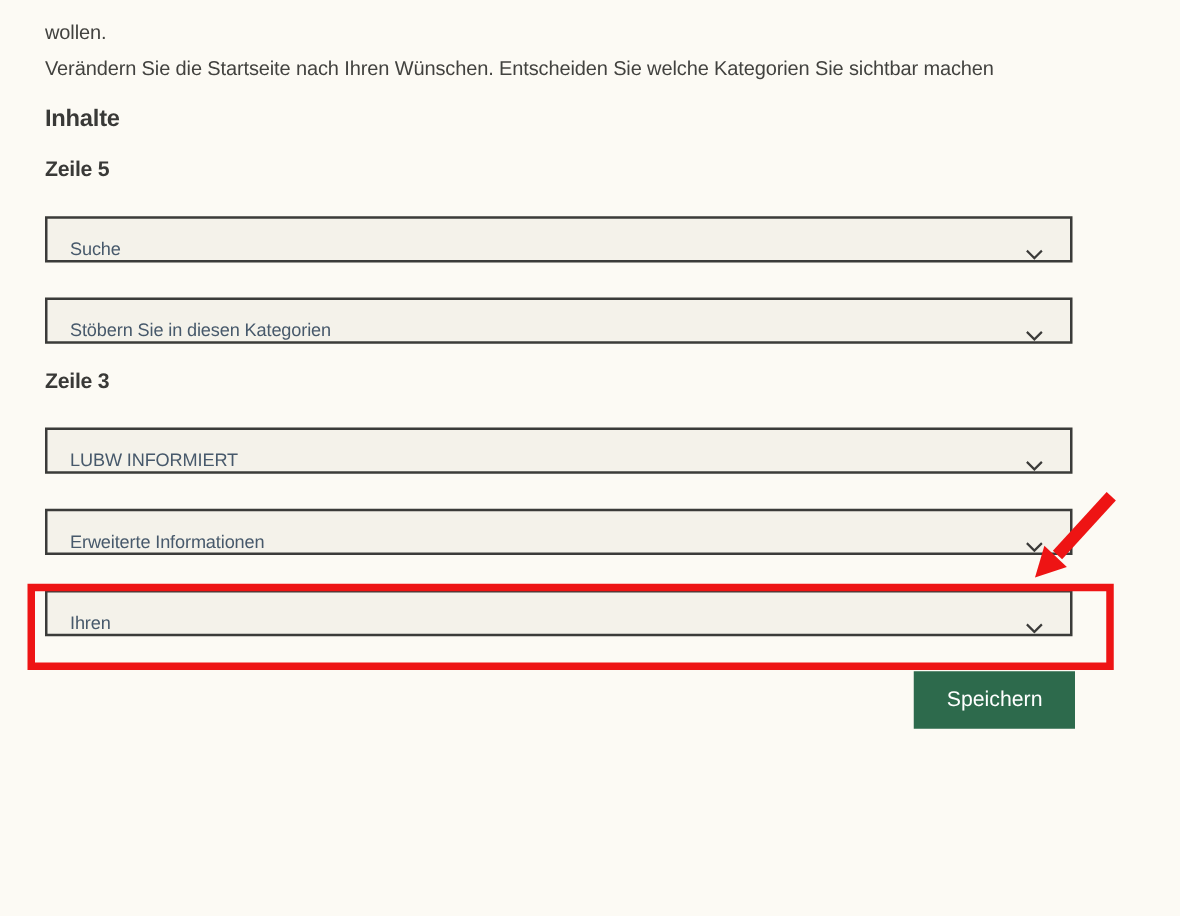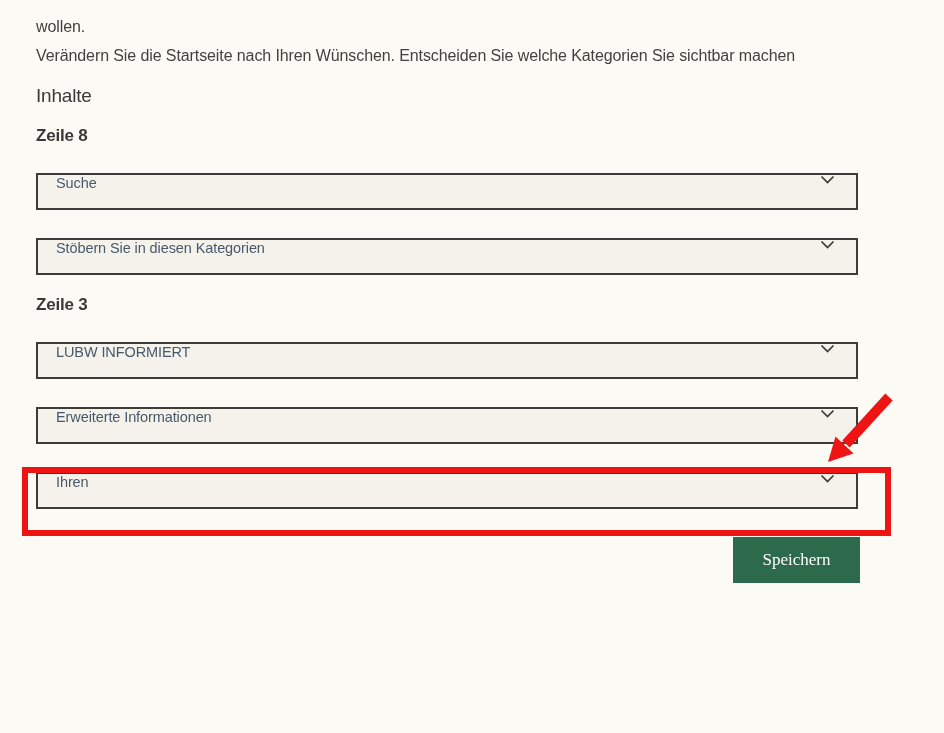--- a/index.html
+++ b/index.html
@@ -20,40 +20,40 @@
     font-size: 16px;
     line-height: 29px;
     color: #42423f;
     letter-spacing: -0.1px;
   }
   .intro span { display: block; white-space: nowrap; }
   h2.section-title {
     margin-top: 16px;
     font-size: 19px;
     line-height: 20px;
-    font-weight: normal;
+    font-weight: bold;
     color: #393937;
     letter-spacing: -0.2px;
   }
   h3.row-label {
     margin-top: 20px;
     font-size: 17px;
     line-height: 19px;
     font-weight: bold;
     color: #393937;
     letter-spacing: -0.2px;
   }
   .select-box {
     margin-top: 28px;
     width: 822px;
     height: 37px;
     border: 2px solid #3b3b39;
     background: #f4f2ea;
     display: flex;
-    align-items: flex-start;
+    align-items: flex-end;
     justify-content: space-between;
     padding: 0 18px 0 18px;
     cursor: pointer;
   }
   .select-value {
     font-size: 14.5px;
     color: #47596b;
     letter-spacing: -0.1px;
   }
   .chevron {
@@ -69,21 +69,21 @@
     display: flex;
     justify-content: flex-end;
   }
   .save-btn {
     height: 46px;
     min-width: 127px;
     padding: 0 26px;
     border: none;
     background: #2d6a4c;
     color: #ffffff;
-    font-family: Liberation Serif, serif;
+    font-family: Liberation Sans, sans-serif;
     font-size: 17px;
     cursor: pointer;
   }
   .overlay {
     position: absolute;
     left: 0; top: 0;
     width: 944px; height: 733px;
     pointer-events: none;
     z-index: 2;
   }
@@ -93,21 +93,21 @@
 
 <div class="content">
 
   <p class="intro">
     <span>wollen.</span>
     <span>Verändern Sie die Startseite nach Ihren Wünschen. Entscheiden Sie welche Kategorien Sie sichtbar machen</span>
   </p>
 
   <h2 class="section-title">Inhalte</h2>
 
-  <h3 class="row-label">Zeile 8</h3>
+  <h3 class="row-label">Zeile 5</h3>
   <div class="select-box" role="button">
     <span class="select-value">Suche</span>
     <svg class="chevron" viewBox="0 0 15 9">
       <polyline points="1.5,1.5 7.5,7.5 13.5,1.5" fill="none" stroke="#3b3b39" stroke-width="1.7"></polyline>
     </svg>
   </div>
 
   <div class="select-box" role="button">
     <span class="select-value">Stöbern Sie in diesen Kategorien</span>
     <svg class="chevron" viewBox="0 0 15 9">

